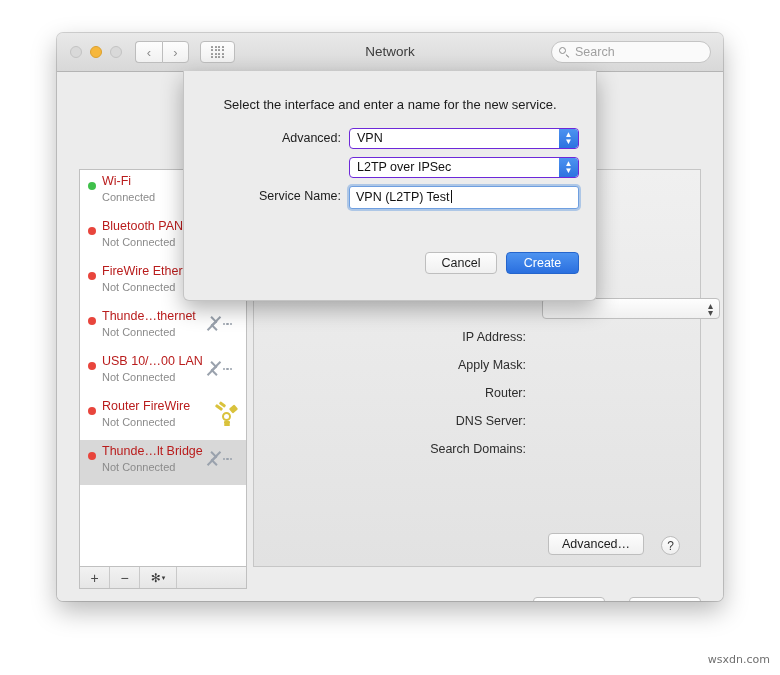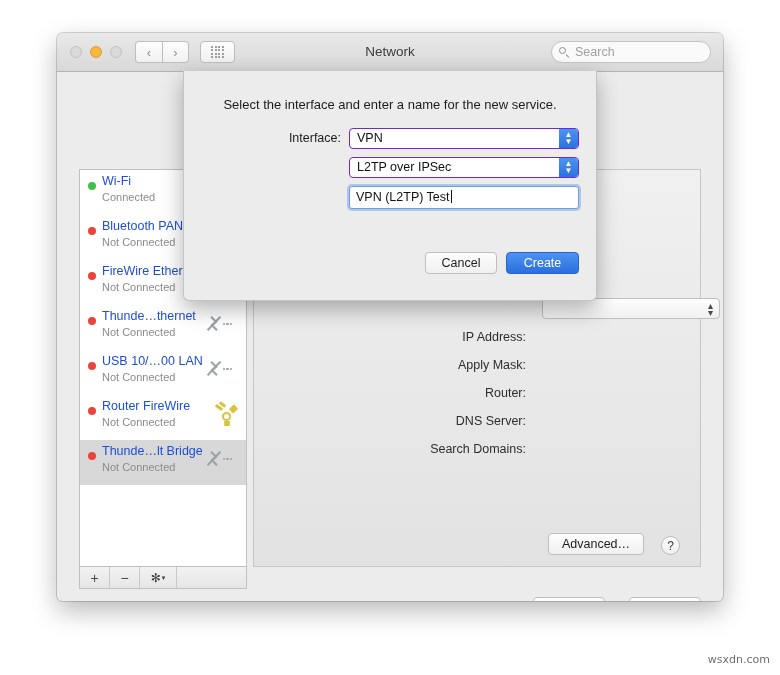--- a/index.html
+++ b/index.html
@@ -154,21 +154,21 @@
   }
   .svc.selected { background: #d8d8d8; }
   .svc .dot {
     position: absolute;
     left: 8px; top: 12px;
     width: 8px; height: 8px; border-radius: 50%;
   }
   .svc .dot.green { background: #3fc04b; }
   .svc .dot.red   { background: #e8453c; }
   .svc .nm {
-    font-size: 12.5px; color: #1d4ed8; line-height: 15px; white-space: nowrap;
+    font-size: 12.5px; color: #b91c1c; line-height: 15px; white-space: nowrap;
   }
   .svc .st {
     font-size: 11px; color: #8b8b8b; line-height: 14px; margin-top: 1px; white-space: nowrap;
   }
   .svc .ico {
     position: absolute;
     right: 6px;
     top: 9px;
     width: 26px;
     height: 20px;
@@ -576,41 +576,42 @@
     </div>
 
     <div class="btn" id="revert-btn">Revert</div>
     <div class="btn" id="apply-btn">Apply</div>
   </div>
 
   <div id="sheet">
     <div id="sheet-title">Select the interface and enter a name for the new service.</div>
 
     <div class="frow" style="top:57px;">
-      <div class="flabel">Interface:</div>
+      <div class="flabel">Advanced:</div>
       <div class="popup">
         <span>VPN</span>
         <span class="arrows">
           <span>▲</span>
           <span>▼</span>
         </span>
       </div>
     </div>
 
     <div class="frow" style="top:86px;">
       <div class="popup">
         <span>L2TP over IPSec</span>
         <span class="arrows">
           <span>▲</span>
           <span>▼</span>
         </span>
       </div>
     </div>
 
     <div class="frow" style="top:115px;">
+      <div class="flabel">Service Name:</div>
       <div id="service-name-field"><span>VPN (L2TP) Test</span><span class="caret"></span></div>
     </div>
 
     <div class="btn" id="cancel-btn">Cancel</div>
     <div id="create-btn">Create</div>
   </div>
 
 </div>
 
 <div id="watermark">wsxdn.com</div>

